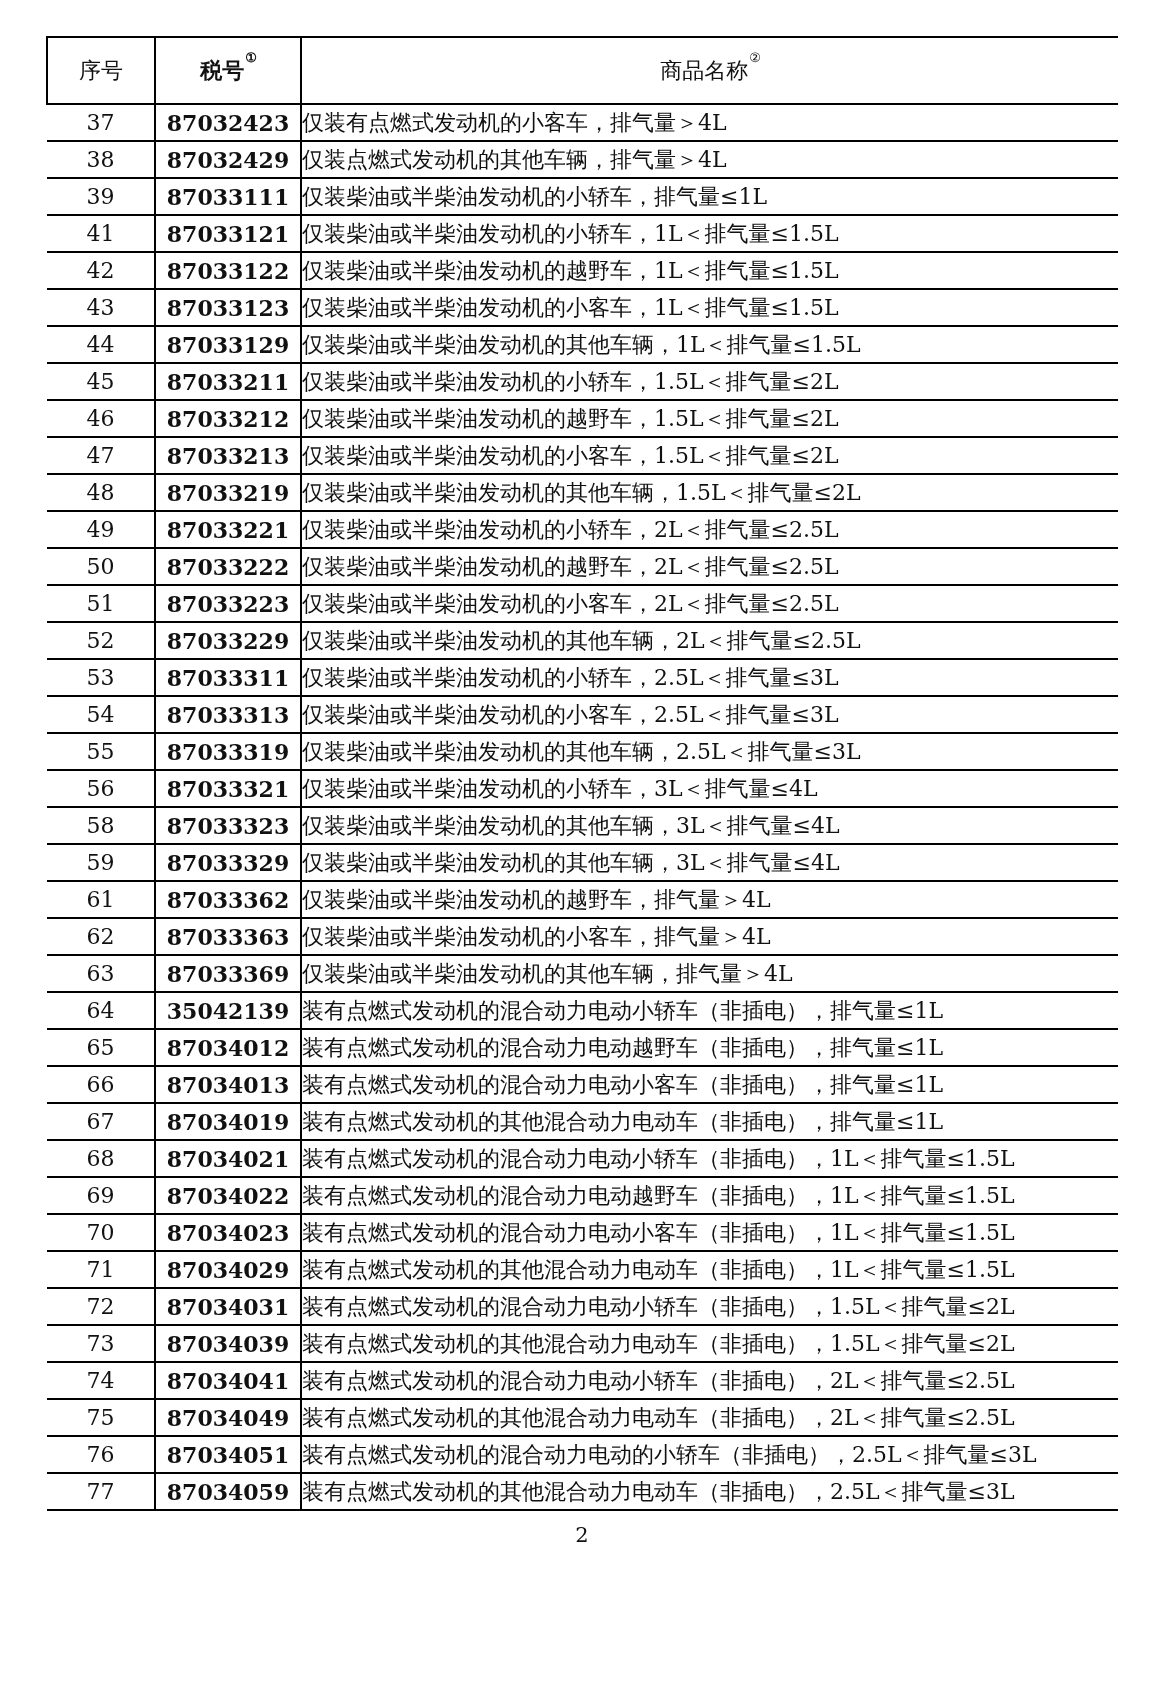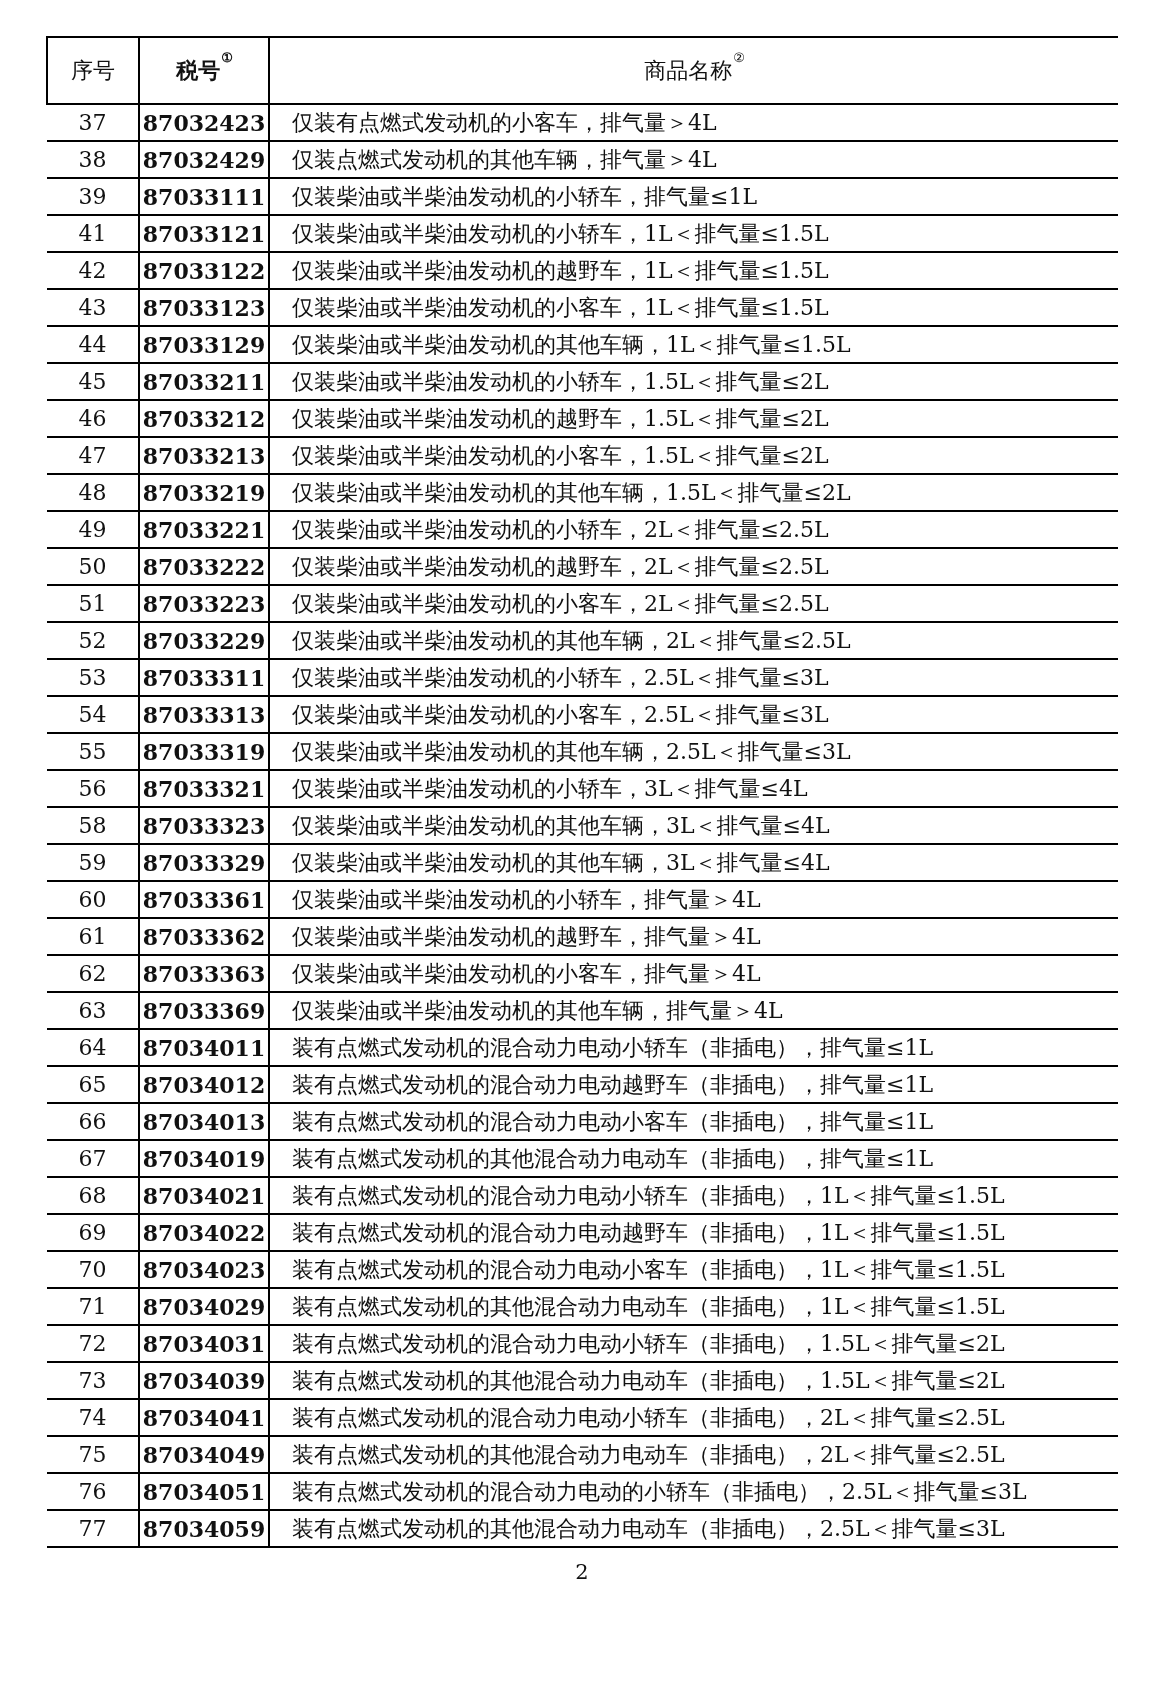--- a/index.html
+++ b/index.html
@@ -24,37 +24,37 @@
     table-layout: fixed;
   }
   thead tr { height: 67px; }
   thead th {
     border-top: 2px solid #000;
     border-bottom: 2px solid #000;
     font-weight: normal;
     font-size: 22px;
     text-align: center;
     vertical-align: middle;
-    padding: 0;
+    padding: 8px;
   }
   th.c1 { border-left: 2px solid #000; }
   .c1 { width: 90px;  border-right: 2px solid #000; }
   .c2 { width: 128px; border-right: 2px solid #000; font-weight: bold; }
   .c3 { width: auto; }
   tbody tr { height: 37px; }
   tbody td {
     border-bottom: 2px solid #000;
     font-size: 22px;
     vertical-align: middle;
     padding: 0;
     white-space: nowrap;
     overflow: hidden;
   }
   td.c1, td.c2 { text-align: center; }
-  td.c3 { padding-left: 22px; text-align: left; }
+  td.c3 { padding-left: 0; text-align: left; }
   sup.fnote {
     font-size: 13px;
     line-height: 0;
     position: relative;
     top: -7px;
     left: 1px;
   }
   .pageno {
     text-align: center;
     margin-top: 12px;
@@ -173,42 +173,37 @@
           <td class="c1">58</td>
           <td class="c2">87033323</td>
           <td class="c3">仅装柴油或半柴油发动机的其他车辆，3L＜排气量≤4L</td>
         </tr>
         <tr>
           <td class="c1">59</td>
           <td class="c2">87033329</td>
           <td class="c3">仅装柴油或半柴油发动机的其他车辆，3L＜排气量≤4L</td>
         </tr>
         <tr>
-          <td class="c1">60</td>
-          <td class="c2">87033361</td>
-          <td class="c3">仅装柴油或半柴油发动机的小轿车，排气量＞4L</td>
-        </tr>
-        <tr>
           <td class="c1">61</td>
           <td class="c2">87033362</td>
           <td class="c3">仅装柴油或半柴油发动机的越野车，排气量＞4L</td>
         </tr>
         <tr>
           <td class="c1">62</td>
           <td class="c2">87033363</td>
           <td class="c3">仅装柴油或半柴油发动机的小客车，排气量＞4L</td>
         </tr>
         <tr>
           <td class="c1">63</td>
           <td class="c2">87033369</td>
           <td class="c3">仅装柴油或半柴油发动机的其他车辆，排气量＞4L</td>
         </tr>
         <tr>
           <td class="c1">64</td>
-          <td class="c2">87034011</td>
+          <td class="c2">35042139</td>
           <td class="c3">装有点燃式发动机的混合动力电动小轿车（非插电），排气量≤1L</td>
         </tr>
         <tr>
           <td class="c1">65</td>
           <td class="c2">87034012</td>
           <td class="c3">装有点燃式发动机的混合动力电动越野车（非插电），排气量≤1L</td>
         </tr>
         <tr>
           <td class="c1">66</td>
           <td class="c2">87034013</td>

